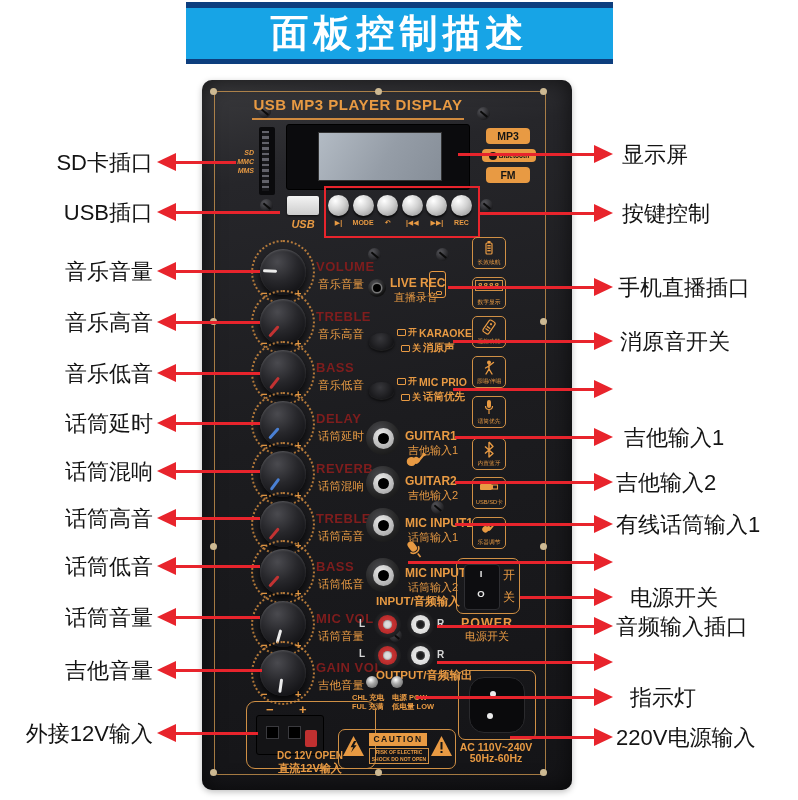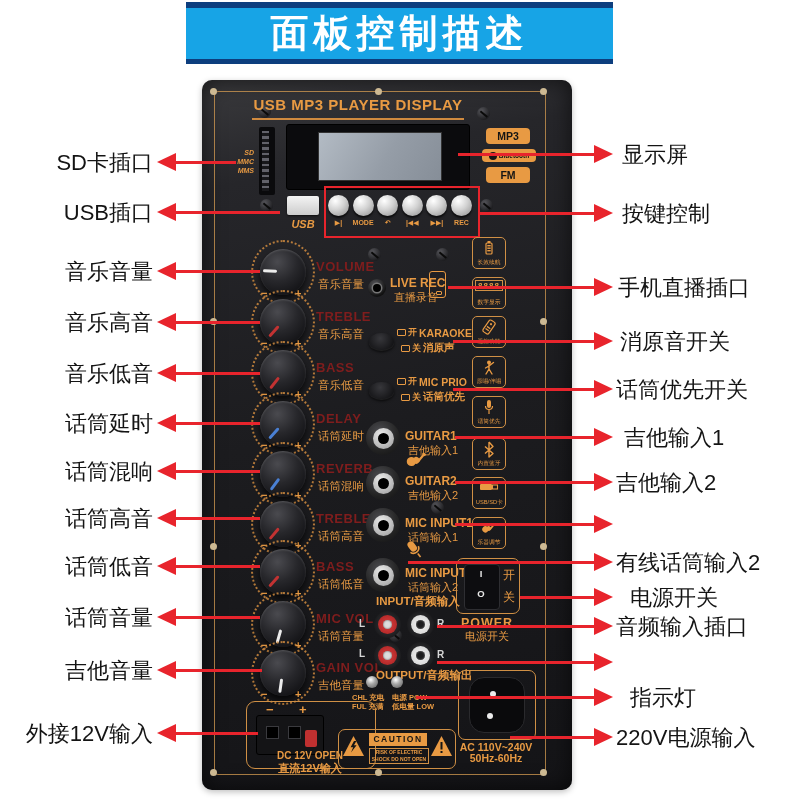--- a/index.html
+++ b/index.html
@@ -632,36 +632,35 @@
   <div class="co-line" style="left:448px;top:286px;width:146px"></div>
   <div class="hd-r" style="left:594px;top:278px"></div>
   <div class="co-label" style="left:618px;top:273px">手机直播插口</div>
 
   <div class="co-line" style="left:453px;top:340px;width:141px"></div>
   <div class="hd-r" style="left:594px;top:332px"></div>
   <div class="co-label" style="left:620px;top:327px">消原音开关</div>
 
   <div class="co-line" style="left:453px;top:388px;width:141px"></div>
   <div class="hd-r" style="left:594px;top:380px"></div>
-  <div class="co-label" style="left:616px;top:375px">话筒优先开关</div>
 
   <div class="co-line" style="left:455px;top:436px;width:139px"></div>
   <div class="hd-r" style="left:594px;top:428px"></div>
   <div class="co-label" style="left:624px;top:423px">吉他输入1</div>
 
   <div class="co-line" style="left:455px;top:481px;width:139px"></div>
   <div class="hd-r" style="left:594px;top:473px"></div>
   <div class="co-label" style="left:616px;top:468px">吉他输入2</div>
 
   <div class="co-line" style="left:455px;top:523px;width:139px"></div>
   <div class="hd-r" style="left:594px;top:515px"></div>
+  <div class="co-label" style="left:616px;top:510px">有线话筒输入1</div>
 
   <div class="co-line" style="left:408px;top:561px;width:186px"></div>
   <div class="hd-r" style="left:594px;top:553px"></div>
-  <div class="co-label" style="left:616px;top:548px">有线话筒输入2</div>
 
   <div class="co-line" style="left:520px;top:596px;width:74px"></div>
   <div class="hd-r" style="left:594px;top:588px"></div>
   <div class="co-label" style="left:630px;top:583px">电源开关</div>
 
   <div class="co-line" style="left:437px;top:625px;width:157px"></div>
   <div class="hd-r" style="left:594px;top:617px"></div>
   <div class="co-label" style="left:616px;top:612px">音频输入插口</div>
 
   <div class="co-line" style="left:437px;top:661px;width:157px"></div>

